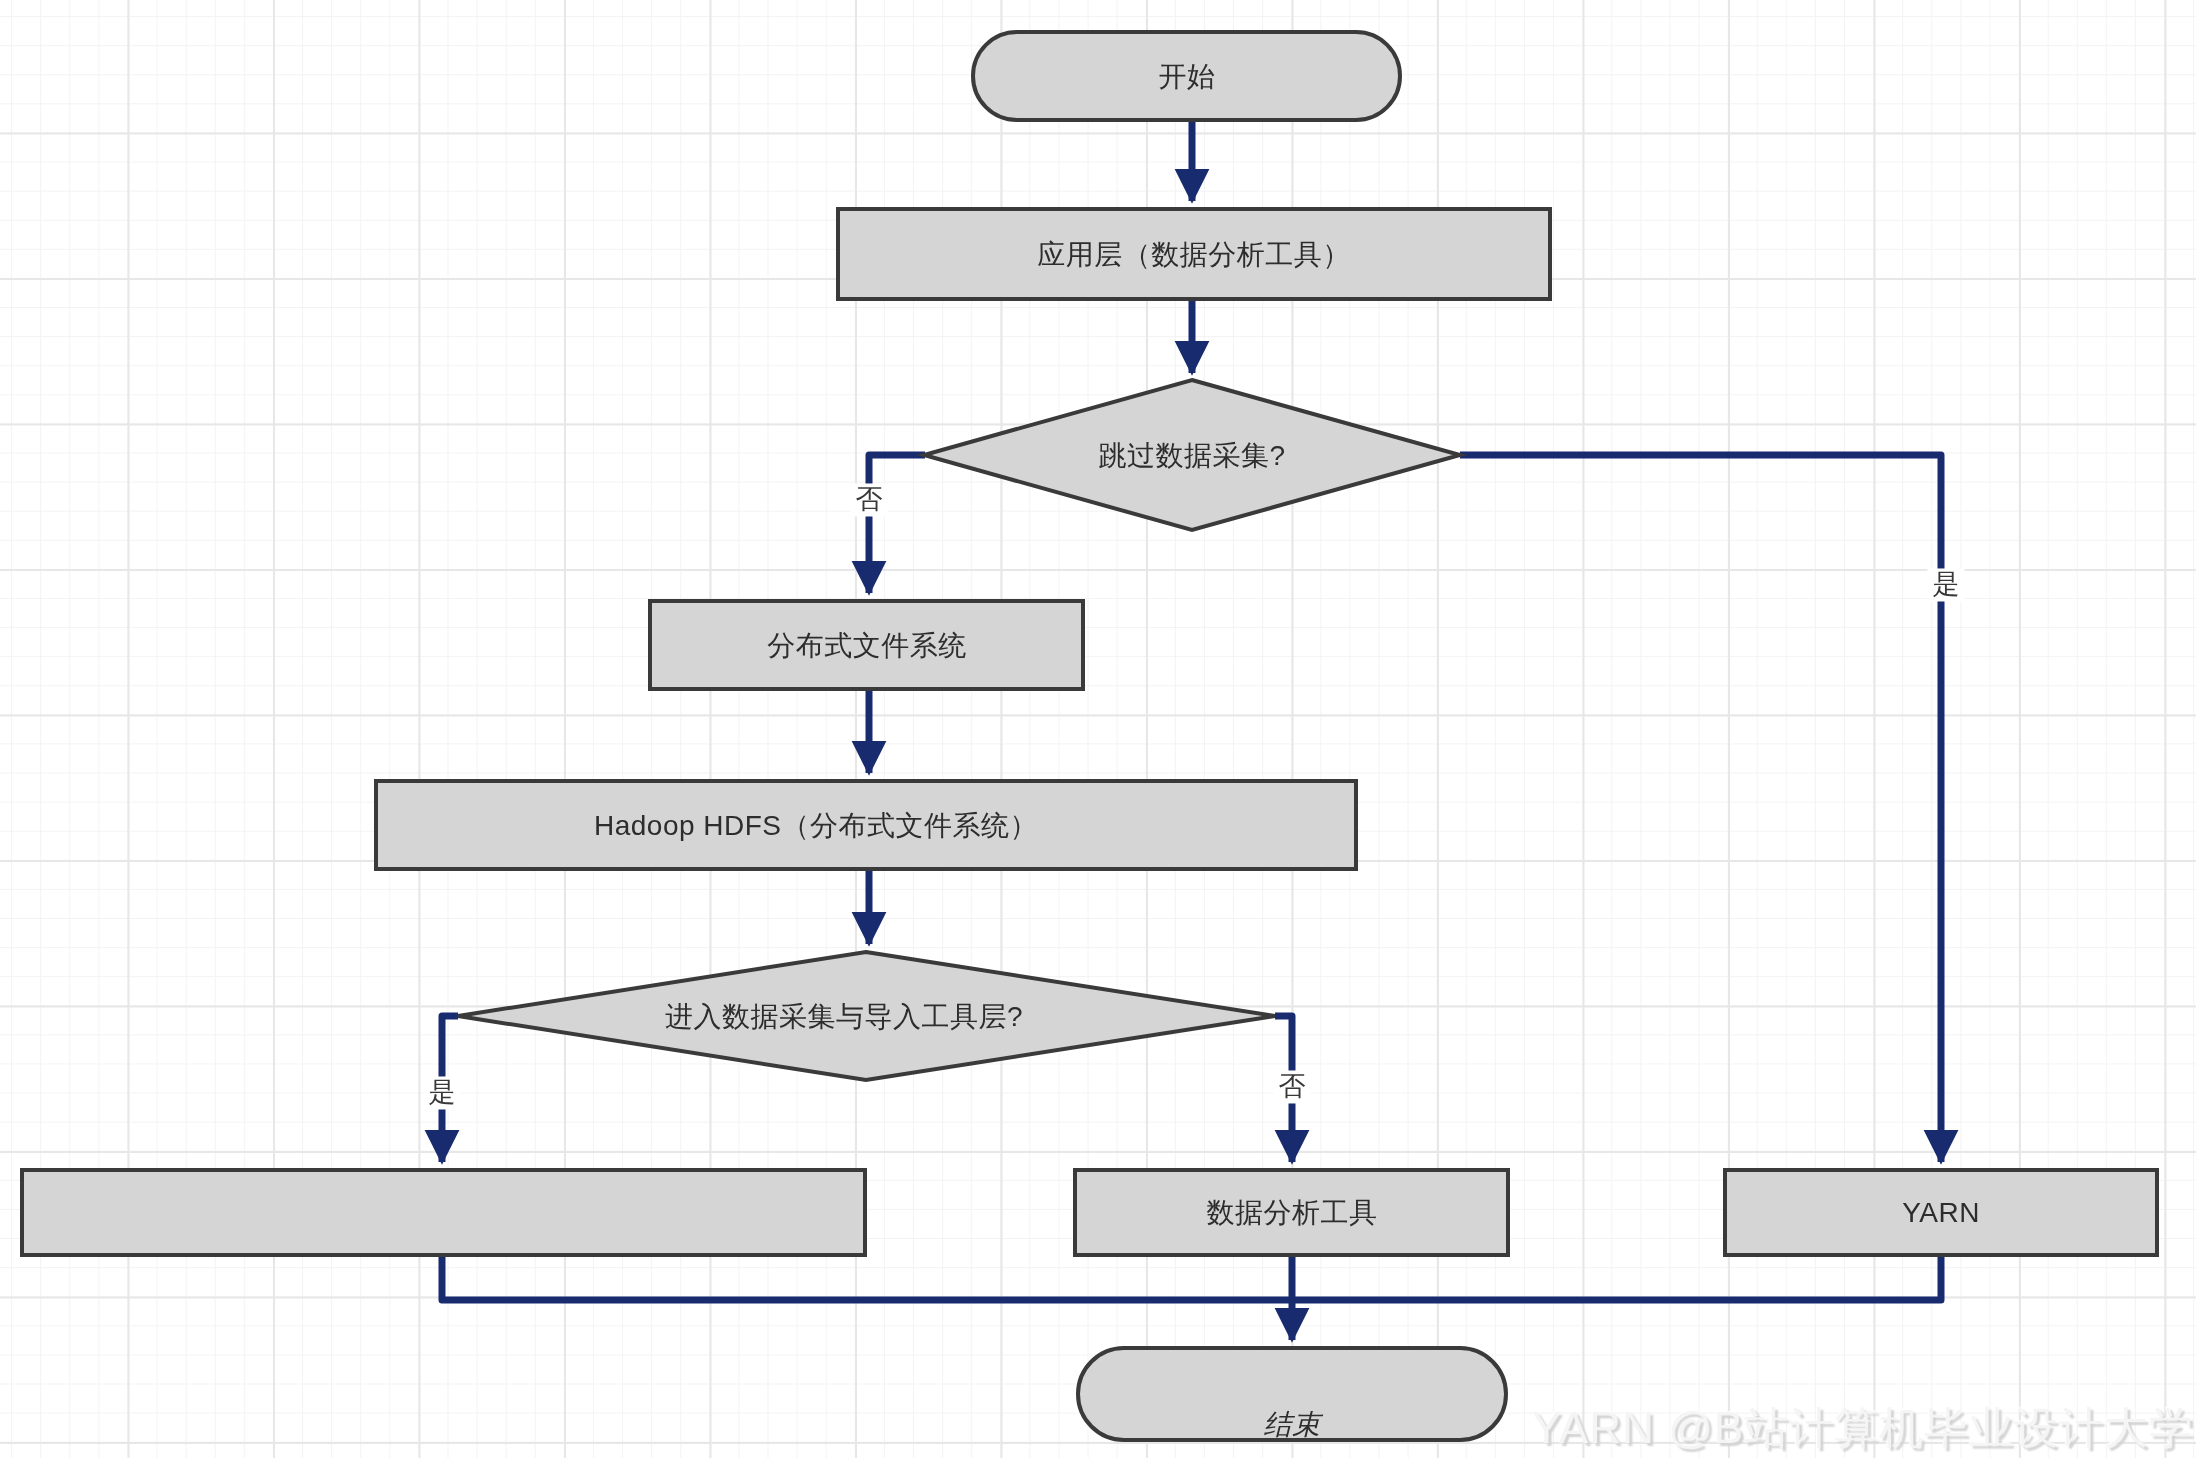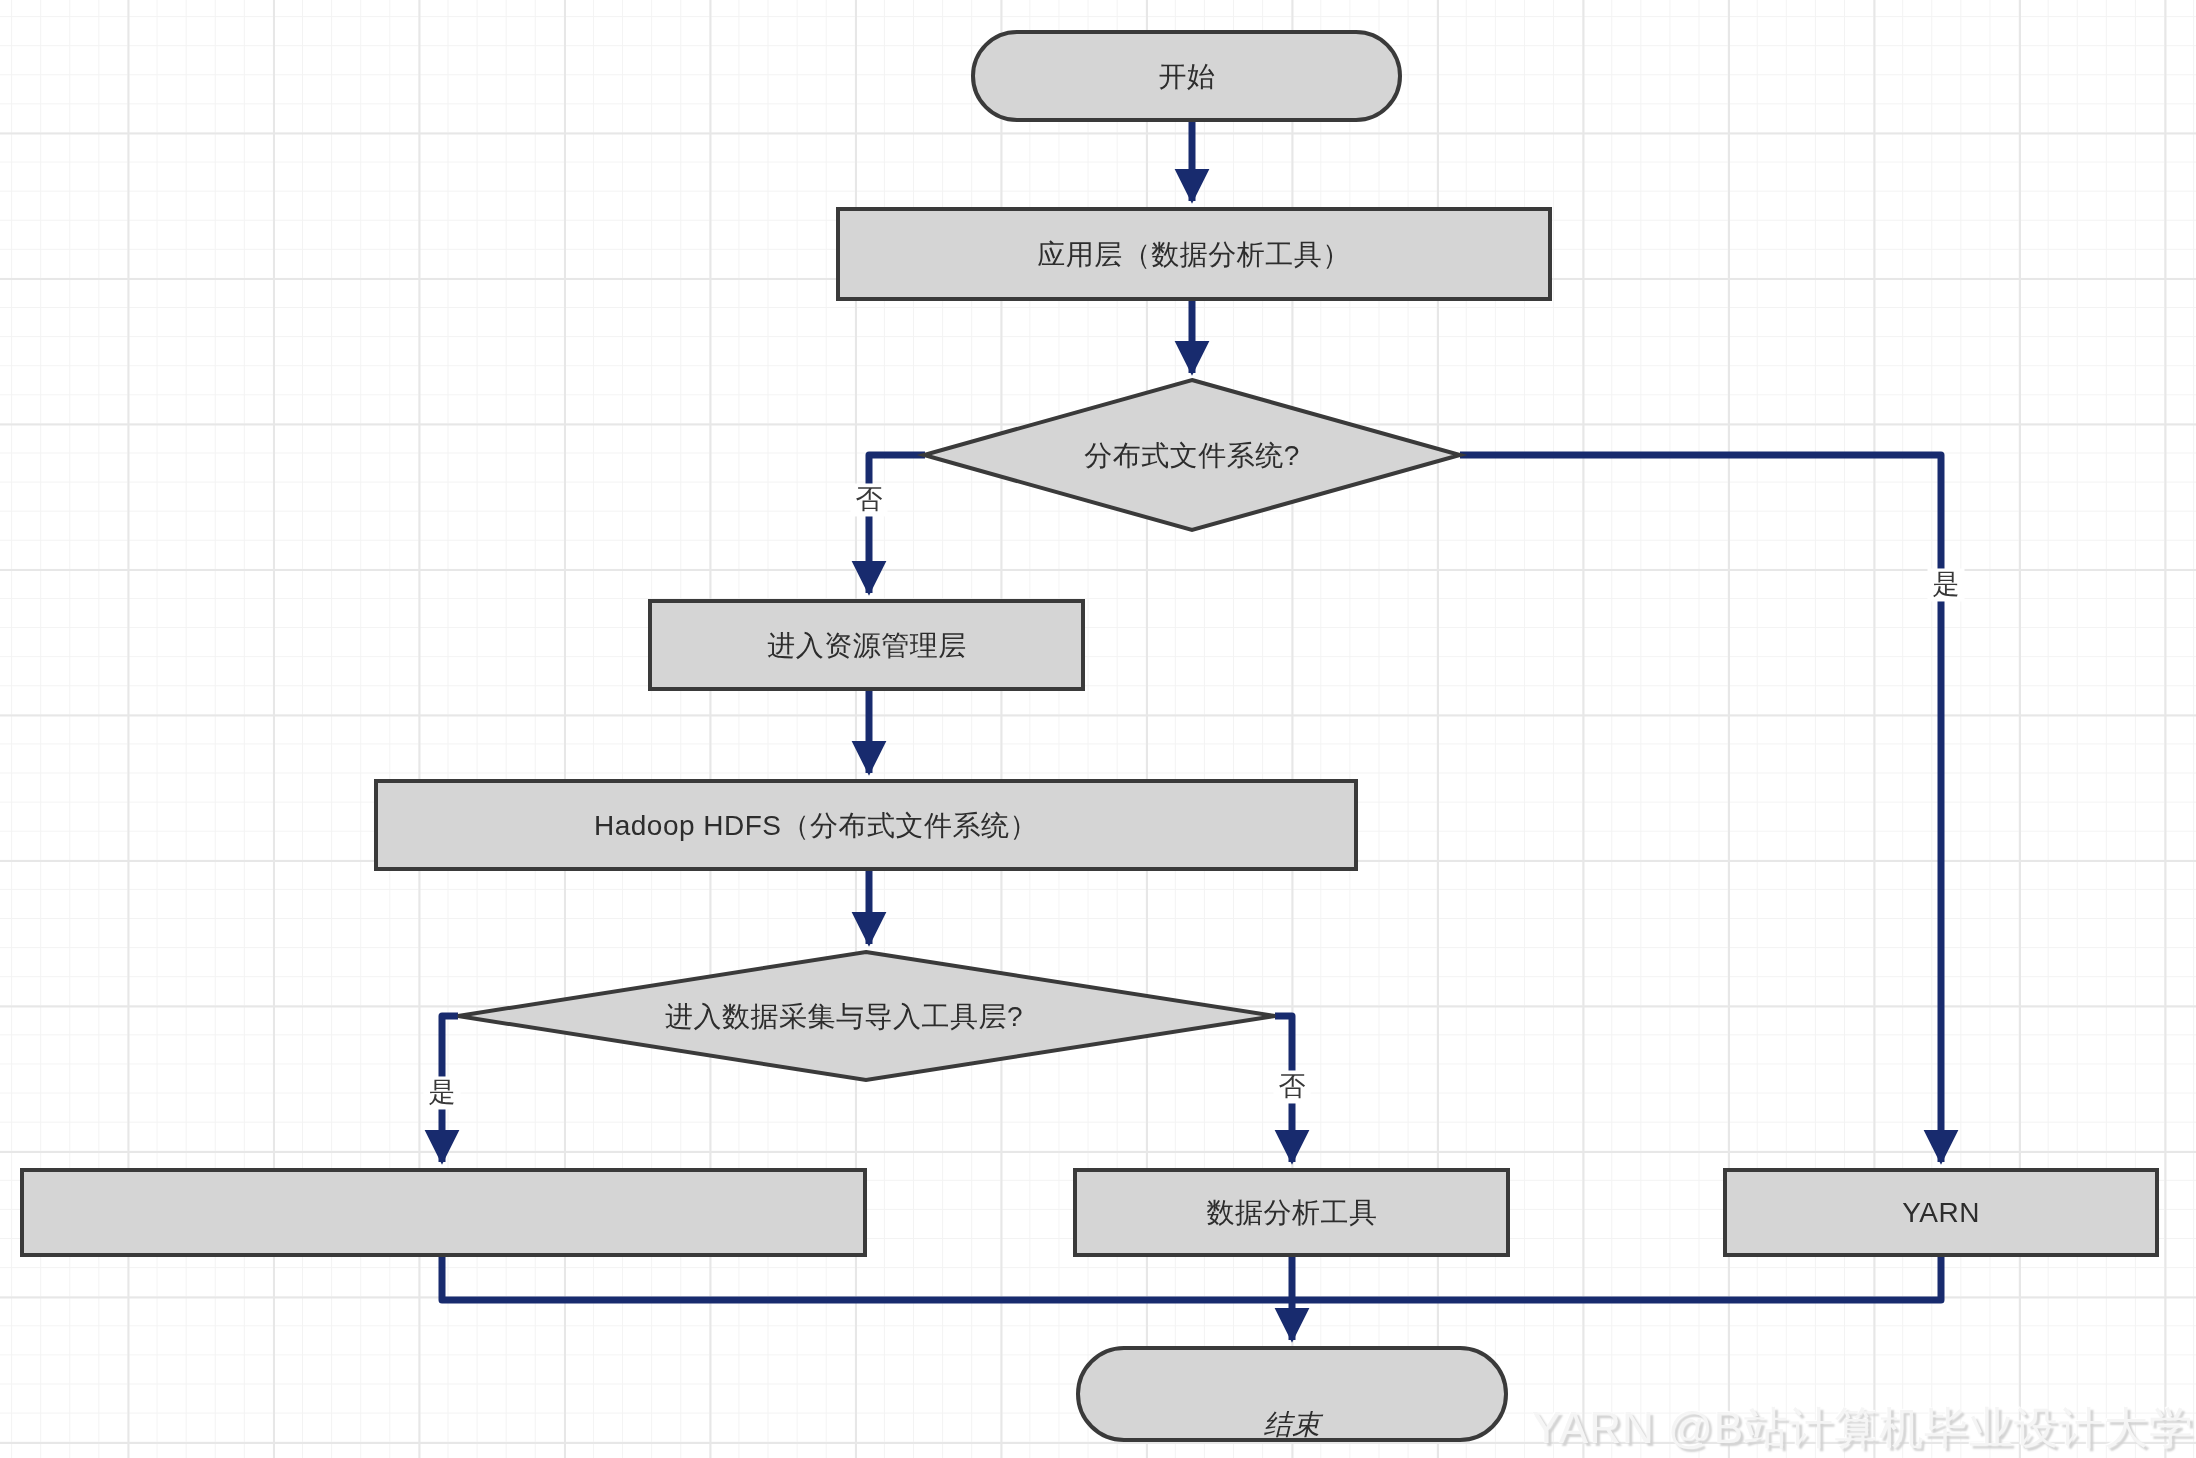--- a/index.html
+++ b/index.html
@@ -96,23 +96,23 @@
       <rect x="1075" y="1170" width="433" height="85"></rect>
       <rect x="1725" y="1170" width="432" height="85"></rect>
       <rect x="1078" y="1348" width="428" height="92" rx="46" ry="46"></rect>
     </g>
   </svg>
 
   <div class="node-label" style="left:1187px; top:77px;">开始</div>
 
   <div class="node-label" style="left:1194px; top:255px;">应用层（数据分析工具）</div>
 
-  <div class="node-label" style="left:1192px; top:456px;">分布式文件系统?</div>
+  <div class="node-label" style="left:1192px; top:456px;">跳过数据采集?</div>
 
-  <div class="node-label" style="left:867px; top:646px;">进入资源管理层</div>
+  <div class="node-label" style="left:867px; top:646px;">分布式文件系统</div>
 
   <div class="node-label" style="left:816px; top:826px;">Hadoop HDFS（分布式文件系统）</div>
 
   <div class="node-label" style="left:844px; top:1017px;">进入数据采集与导入工具层?</div>
 
 
   <div class="node-label" style="left:1292px; top:1213px;">数据分析工具</div>
 
   <div class="node-label" style="left:1941px; top:1213px;">YARN</div>
 

